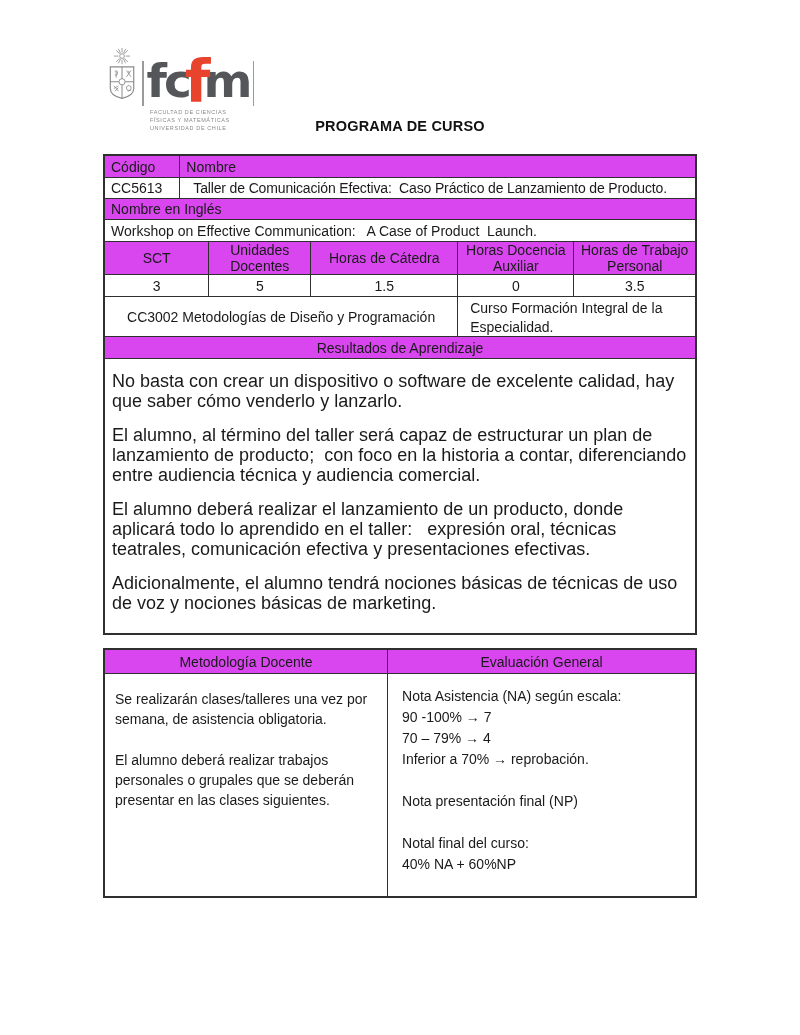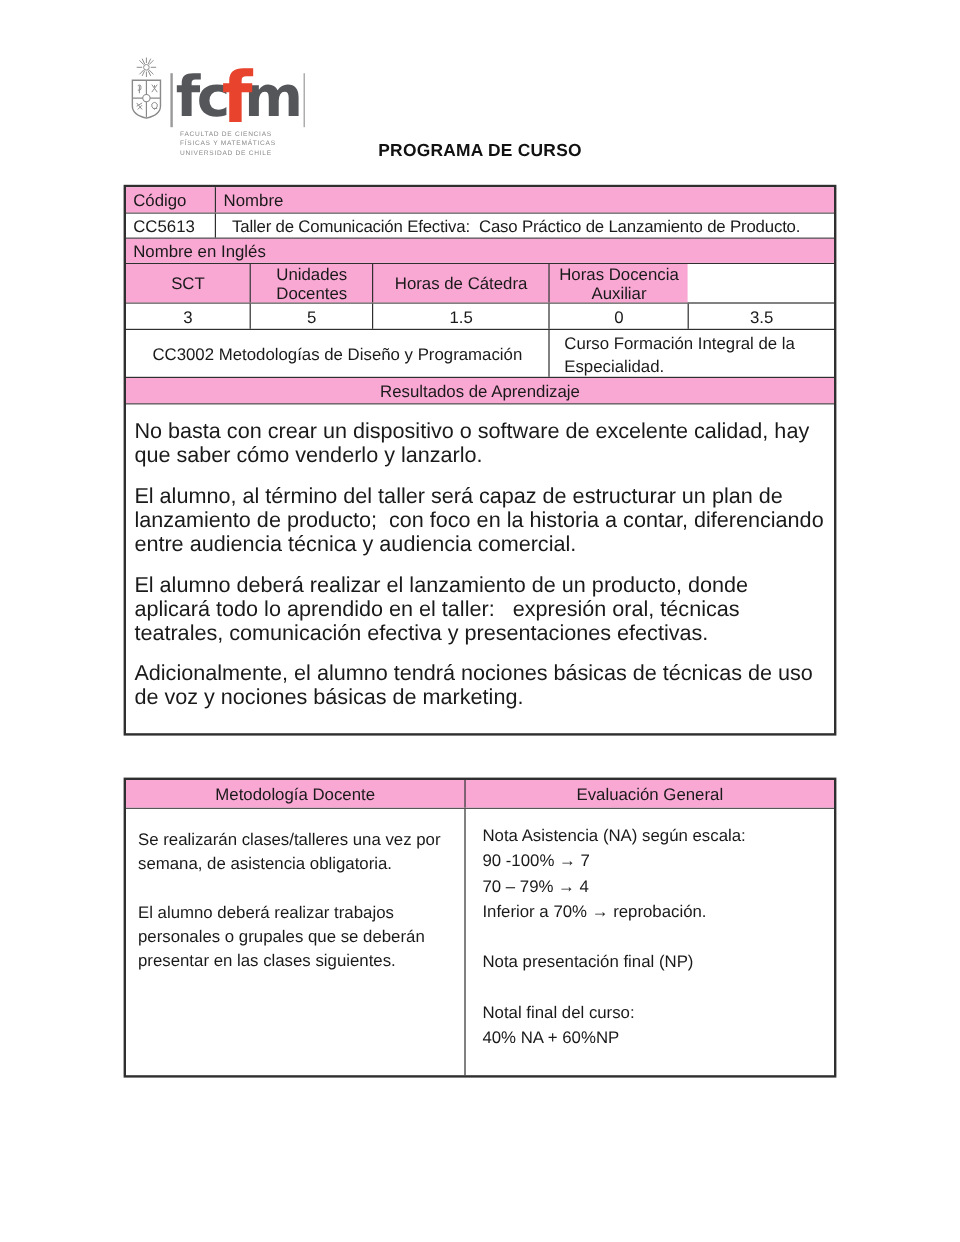--- a/index.html
+++ b/index.html
@@ -56,21 +56,21 @@
     letter-spacing: 0.2px;
     color: #111;
   }
 
   
   .tbl { position: absolute; left: 103px; width: 594px; border: 2px solid #2f2f2f; background: #fff; }
   .tr { display: flex; border-top: 1.5px solid #2f2f2f; }
   .tr:first-child { border-top: none; }
   .td { border-left: 1.5px solid #2f2f2f; display: flex; align-items: center; overflow: hidden; }
   .td:first-child { border-left: none; }
-  .gray { background: #f9a8d4; }
+  .gray { background: #d946ef; }
   .cell-pad { padding-left: 6px; }
   .center { justify-content: center; text-align: center; }
   .fs { font-size: 14px; }
   .pre { white-space: pre; }
 
   .tbl-course { top: 154px; }
   .h21 { height: 21px; }
   .h22 { height: 22px; }
   .h33 { height: 33px; line-height: 1.15; }
   .h40 { height: 40px; }
@@ -164,26 +164,30 @@
 
     <div class="tr h21">
       <div class="td cell-pad fs col-codigo">CC5613</div>
       <div class="td fs col-nombre nombre-value pre">Taller de Comunicación Efectiva:  Caso Práctico de Lanzamiento de Producto.</div>
     </div>
 
     <div class="tr h21">
       <div class="td gray cell-pad fs" style="width:100%">Nombre en Inglés</div>
     </div>
 
+    <div class="tr h22">
+      <div class="td cell-pad fs pre" style="width:100%">Workshop on Effective Communication:   A Case of Product  Launch.</div>
+    </div>
 
     <div class="tr h33">
       <div class="td gray center fs col-sct">SCT</div>
       <div class="td gray center fs col-ud">Unidades Docentes</div>
       <div class="td gray center fs col-hc">Horas de Cátedra</div>
       <div class="td gray center fs col-hda">Horas Docencia Auxiliar</div>
+      <div class="td gray center fs col-htp">Horas de Trabajo Personal</div>
     </div>
 
     <div class="tr h22">
       <div class="td center fs col-sct">3</div>
       <div class="td center fs col-ud">5</div>
       <div class="td center fs col-hc">1.5</div>
       <div class="td center fs col-hda">0</div>
       <div class="td center fs col-htp">3.5</div>
     </div>
 

